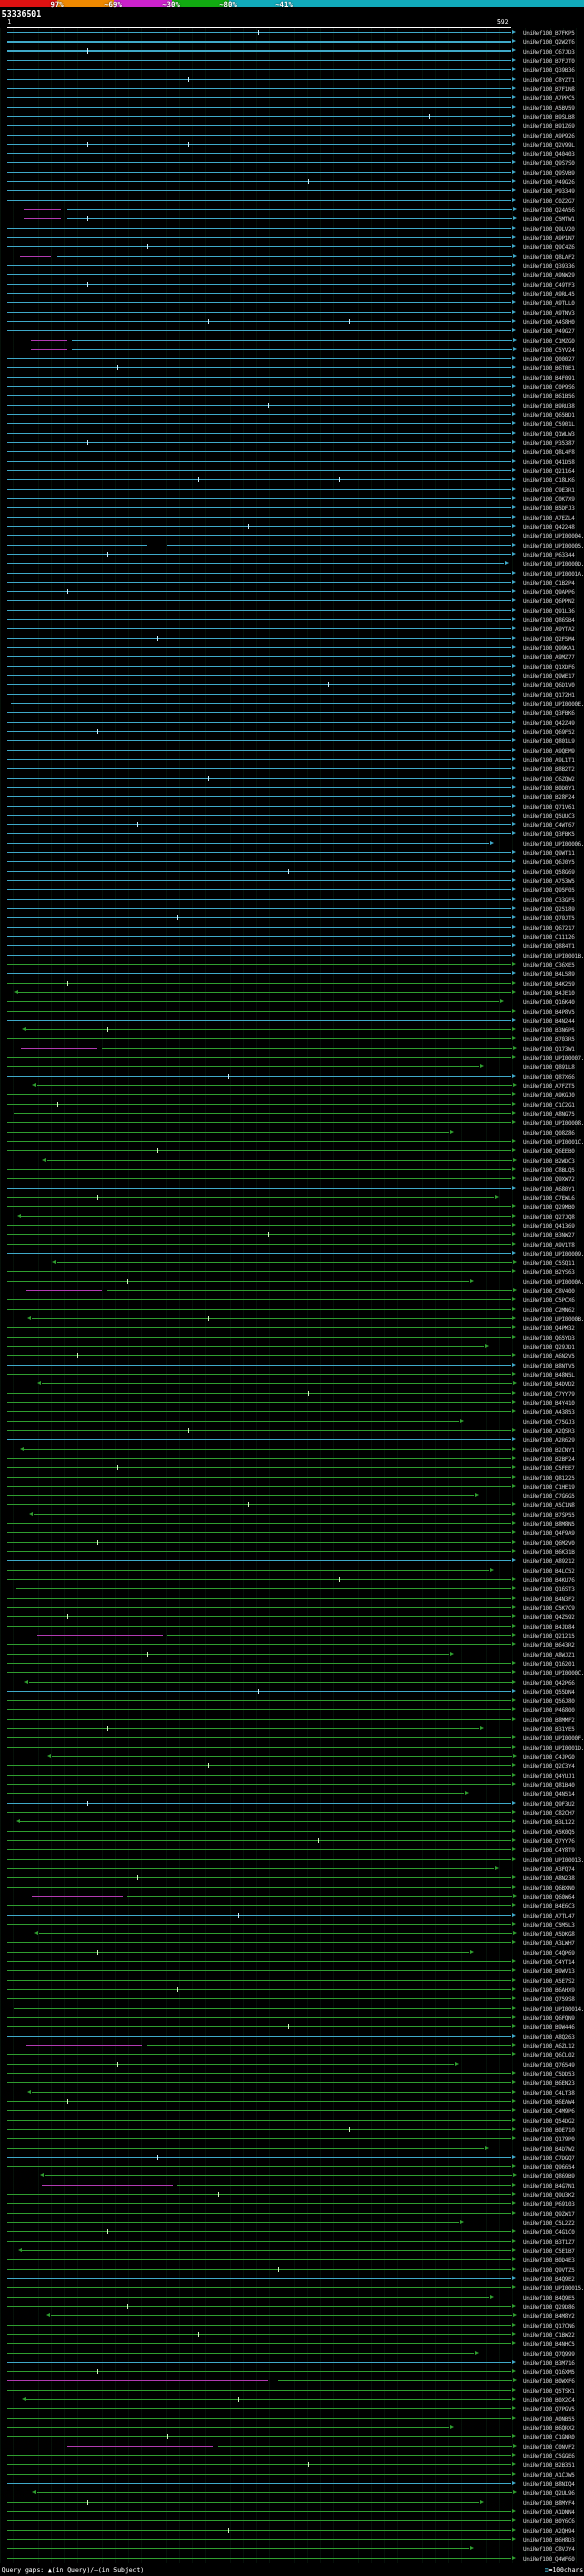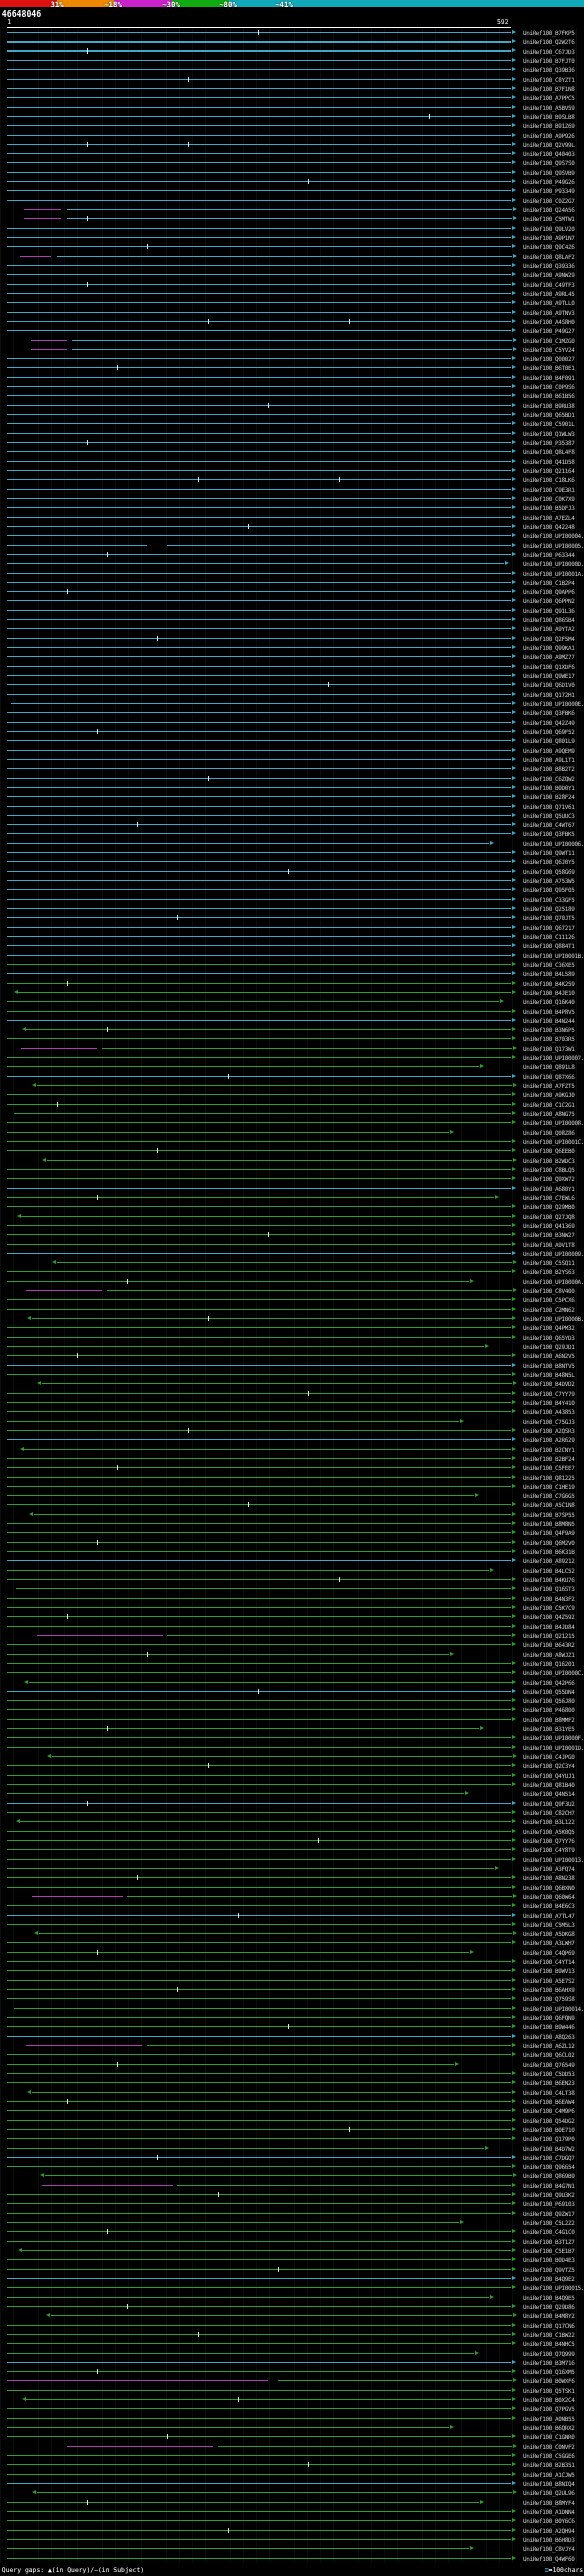--- a/index.html
+++ b/index.html
@@ -33,32 +33,32 @@
   .fright{position:absolute;right:1.8px;}
   .fsym{color:#3fa9c9;font-weight:bold;}
 </style>
 </head>
 <body>
 
 <div class="page">
 
   <div class="scalebar">
       <div class="scaleseg" style="width: 57px; background: rgb(221, 17, 17);"></div>
-      <div class="scalelab" style="left: 57px;">31%</div>
+      <div class="scalelab" style="left: 57px;">97%</div>
       <div class="scaleseg" style="width: 57px; background: rgb(238, 136, 0);"></div>
-      <div class="scalelab" style="left: 113px;">~18%</div>
+      <div class="scalelab" style="left: 113px;">~69%</div>
       <div class="scaleseg" style="width: 58px; background: rgb(204, 34, 204);"></div>
       <div class="scalelab" style="left: 171px;">~30%</div>
       <div class="scaleseg" style="width: 57px; background: rgb(17, 170, 17);"></div>
       <div class="scalelab" style="left: 228px;">~80%</div>
       <div class="scaleseg" style="width: 357px; background: rgb(17, 170, 187);"></div>
       <div class="scalelab" style="left: 284px;">~41%</div>
     </div>
 
-  <div class="qid">46648046</div>
+  <div class="qid">53336501</div>
 
   <div class="ruler">
     <span class="rstart">1</span>
     <span class="rend">592</span>
   </div>
 
   <div class="qline"></div>
 
   <div class="rows">
       <div class="row" style="top: 0px;">

